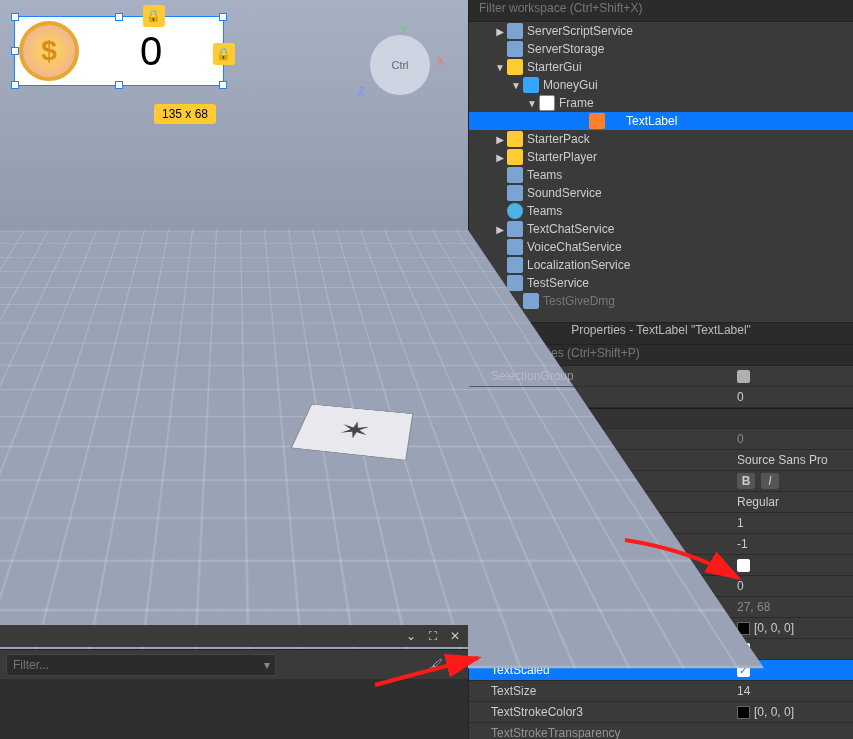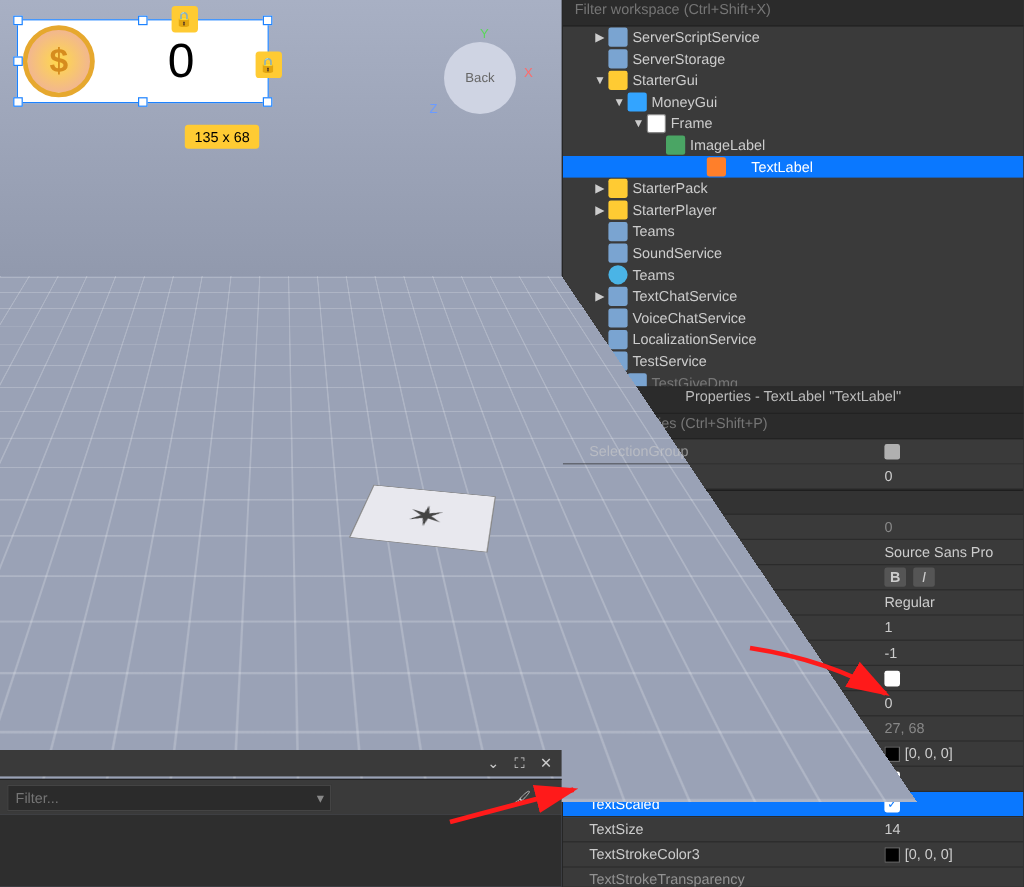--- a/index.html
+++ b/index.html
@@ -70,21 +70,21 @@
     <div class="handle" style="left:50%;top:-4px;margin-left:-4px"></div>
     <div class="handle" style="left:50%;bottom:-4px;margin-left:-4px"></div>
     <div class="handle" style="top:50%;left:-4px;margin-top:-4px"></div>
     <div class="handle" style="top:50%;right:-4px;margin-top:-4px"></div>
     <div class="lock" style="left:128px;top:-12px">🔒</div>
     <div class="lock" style="right:-12px;top:26px">🔒</div>
   </div>
   <div class="dim-badge">135 x 68</div>
 
   <div class="axis">
-    <div class="ball">Back</div>
+    <div class="ball">Ctrl</div>
     <div class="y">Y</div>
     <div class="x">X</div>
     <div class="z">Z</div>
   </div>
 
   <div class="bottom-bar">
     <span class="icon-small">⌄</span>
     <span class="icon-small">⛶</span>
     <span class="icon-small">✕</span>
   </div>
@@ -125,26 +125,20 @@
         <span class="spacer" style="width:40px"></span>
         <span class="arrow">▼</span>
         <span class="ticon ic-gui"></span>
         <span>MoneyGui</span>
       </div>
       <div class="tree-row">
         <span class="spacer" style="width:56px"></span>
         <span class="arrow">▼</span>
         <span class="ticon ic-frame"></span>
         <span>Frame</span>
-      </div>
-      <div class="tree-row">
-        <span class="spacer" style="width:72px"></span>
-        <span class="arrow"></span>
-        <span class="ticon ic-img"></span>
-        <span>ImageLabel</span>
       </div>
       <div class="tree-row selected">
         <span class="spacer" style="width:72px"></span>
         <span class="arrow"></span>
         <span class="ticon ic-text"></span>
         <span>TextLabel</span>
       </div>
       <div class="tree-row">
         <span class="spacer" style="width:24px"></span>
         <span class="arrow">▶</span>

